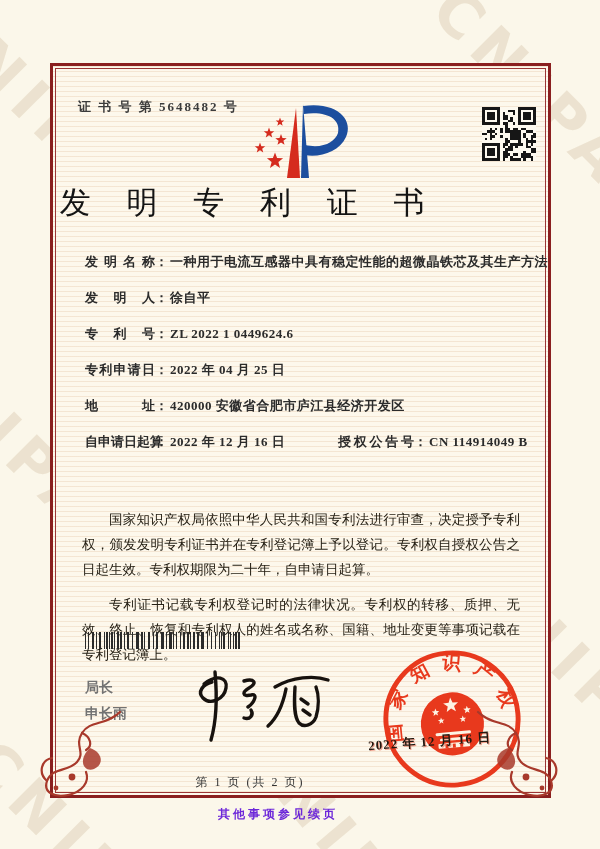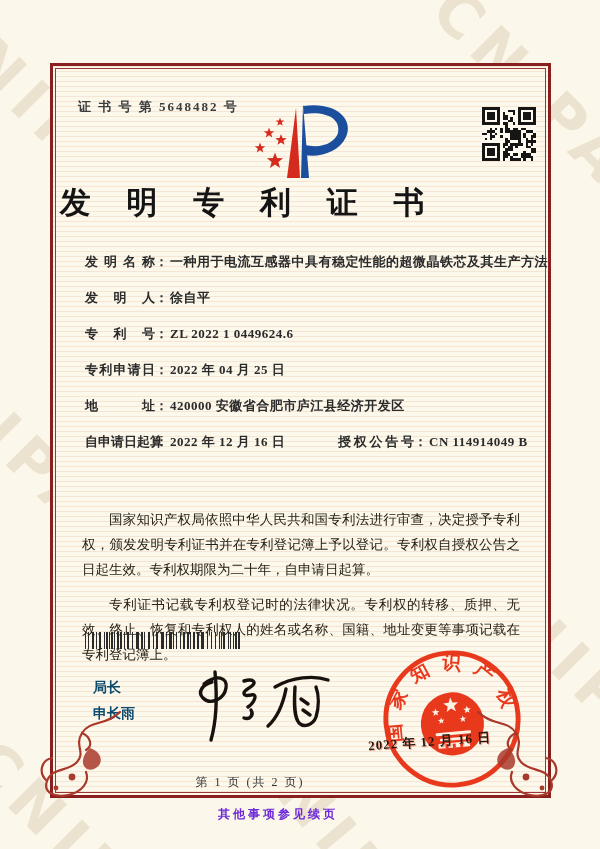--- a/index.html
+++ b/index.html
@@ -15,33 +15,33 @@
          background:
            repeating-linear-gradient(180deg, rgba(224,187,152,.30) 0 1px, rgba(0,0,0,0) 1px 5px),
            #fdf8ec;}
   .frame-inner{position:absolute;inset:2px;border:1px solid #9c3535;pointer-events:none;}
   .content{position:absolute;inset:0;z-index:3;padding-left:44px;}
   .cert-no{position:absolute;left:78px;top:98px;font-size:13px;font-weight:600;
            letter-spacing:2px;color:#3c3c3c;}
   .logo{position:absolute;left:233px;top:99px;width:132px;height:82px;}
   .qr{position:absolute;left:482px;top:107px;width:54px;height:54px;}
   .title{position:absolute;left:0;top:182px;width:484px;text-align:center;
-         font-size:31px;font-weight:700;letter-spacing:14px;color:#141414;text-indent:14px;}
+         font-size:31px;font-weight:400;letter-spacing:14px;color:#141414;text-indent:14px;}
   .fields{position:absolute;left:85px;top:247px;width:460px;font-size:13px;font-weight:600;}
   .frow{height:36px;line-height:30px;position:relative;white-space:nowrap;}
   .flabel{display:inline-block;width:70px;text-align:justify;text-align-last:justify;vertical-align:top;}
   .fcolon{display:inline-block;}
   .fvalue{margin-left:2px;letter-spacing:.5px;}
   .pair2{position:absolute;left:222px;top:0;}
   .paras{position:absolute;left:72px;top:497px;width:458px;font-size:13.5px;
          line-height:25px;text-align:justify;color:#262015;}
   .paras p{margin:10px;text-indent:2em;}
   .barcode{position:absolute;left:85px;top:632px;width:156px;height:17px;}
   .signer{position:absolute;left:85px;top:674px;font:600 14px "Liberation Sans","DejaVu Sans",sans-serif;
-          color:#0c4a6e;line-height:26px;margin-left:8px;}
+          color:#737373;line-height:26px;}
   .signature{position:absolute;left:182px;top:664px;width:156px;height:84px;}
   .seal{position:absolute;left:377px;top:645px;width:150px;height:148px;transform:rotate(-5deg);}
   .seal-date{position:absolute;left:368px;top:731px;width:176px;font-size:13px;font-weight:700;
              color:#241810;letter-spacing:1px;transform:rotate(-4deg);
              text-shadow:1px 1px 0 rgba(230,60,30,.45);z-index:4;}
   .page-num{position:absolute;left:0;top:774px;width:500px;text-align:center;
             font-size:12px;color:#333;letter-spacing:2px;z-index:3;}
   .cont-note{position:absolute;left:0;top:806px;width:556px;text-align:center;
              font-size:12px;font-weight:600;color:#6d28d9;letter-spacing:3px;z-index:3;}
   .flourish{position:absolute;width:92px;height:96px;z-index:4;}

